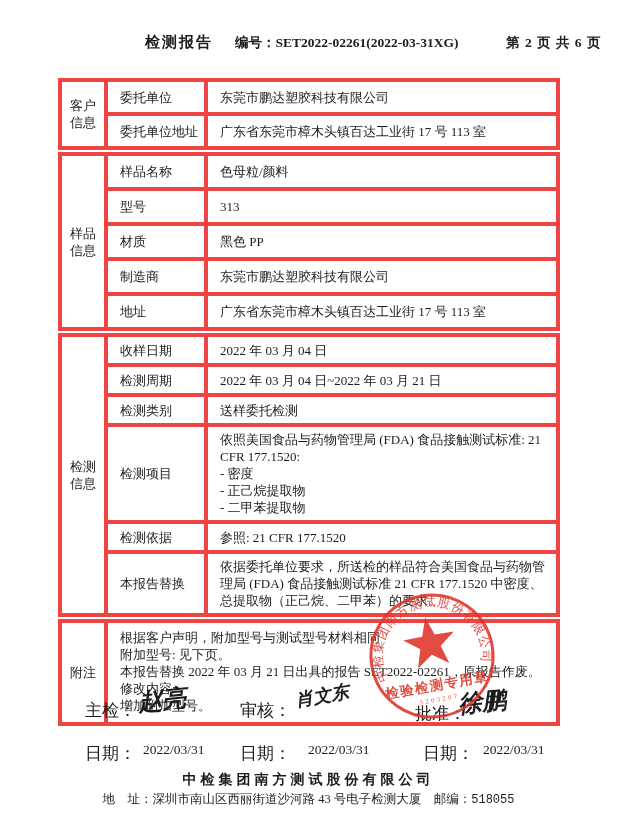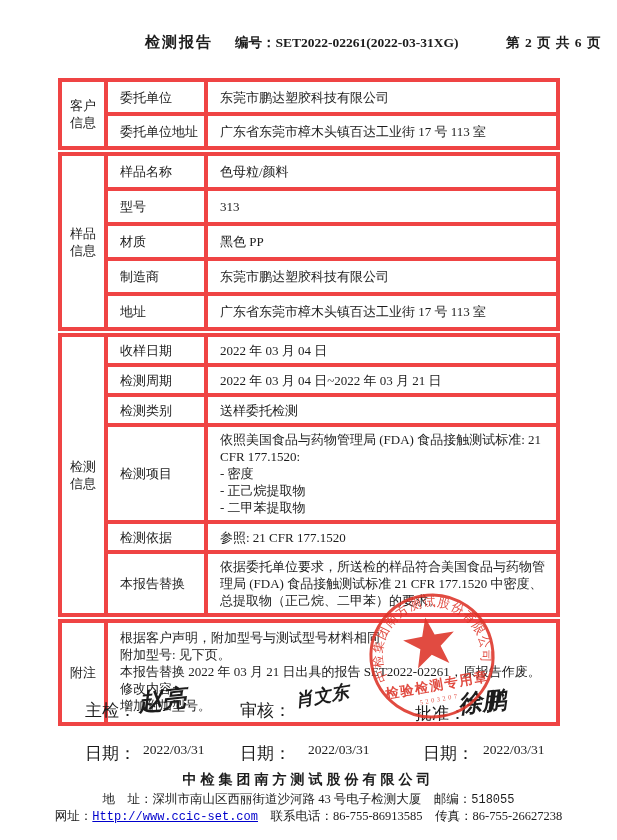--- a/index.html
+++ b/index.html
@@ -196,17 +196,14 @@
         <text x="70" y="108" text-anchor="middle" font-family="Liberation Serif, serif" font-size="13.5" font-weight="bold" fill="#dd3327" letter-spacing="1.5">检验检测专用章</text>
         <text x="70" y="120" text-anchor="middle" font-family="Liberation Serif, serif" font-size="6.5" fill="#dd3327" letter-spacing="2.5">5203207</text>
       </g>
     </svg>
   </div>
 
   <div class="footer-company">中检集团南方测试股份有限公司</div>
   <div class="footer-line f1">
     <span>地　址：</span><span>深圳市南山区西丽街道沙河路 43 号电子检测大厦</span><span>　邮编：</span><span class="mono">518055</span>
   </div>
-  <div class="footer-line f2">
-    <span>网址：</span><a class="footer-link" href="#">Http://www.ccic-set.com</a><span>　联系电话：</span><span>86-755-86913585</span><span>　传真：</span><span>86-755-26627238</span>
-  </div>
 
 </div>
 
 </body></html>

